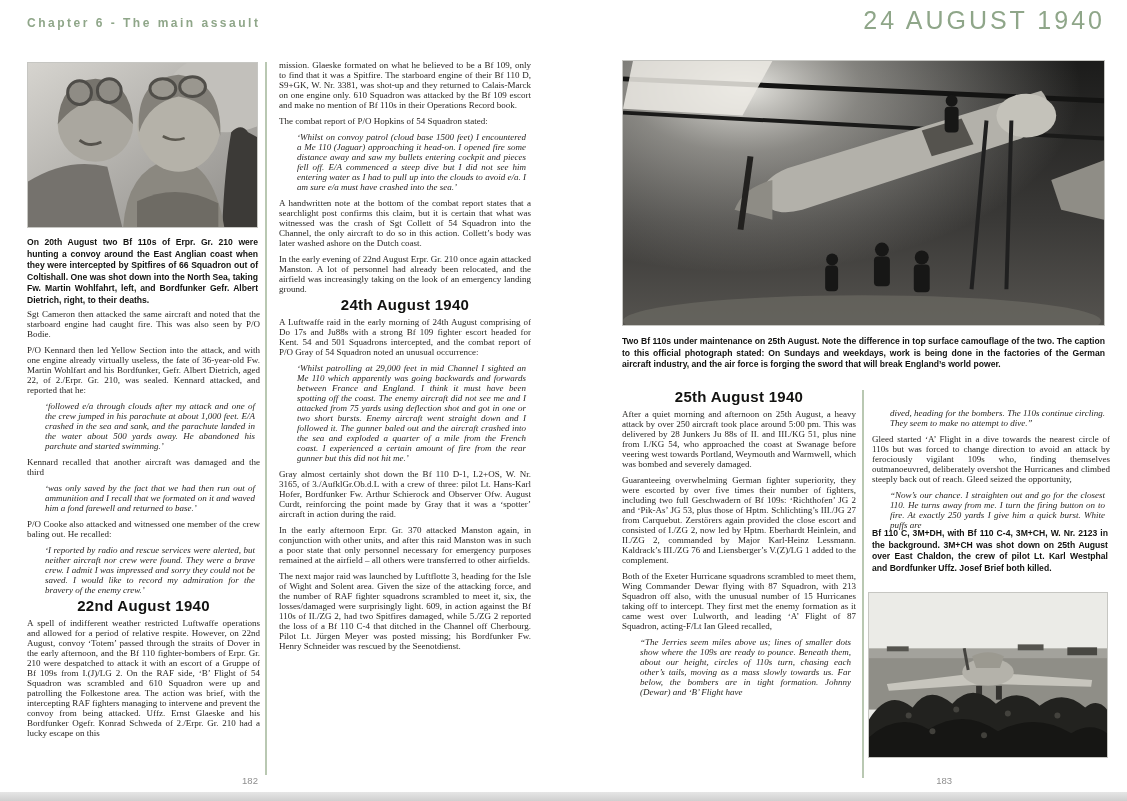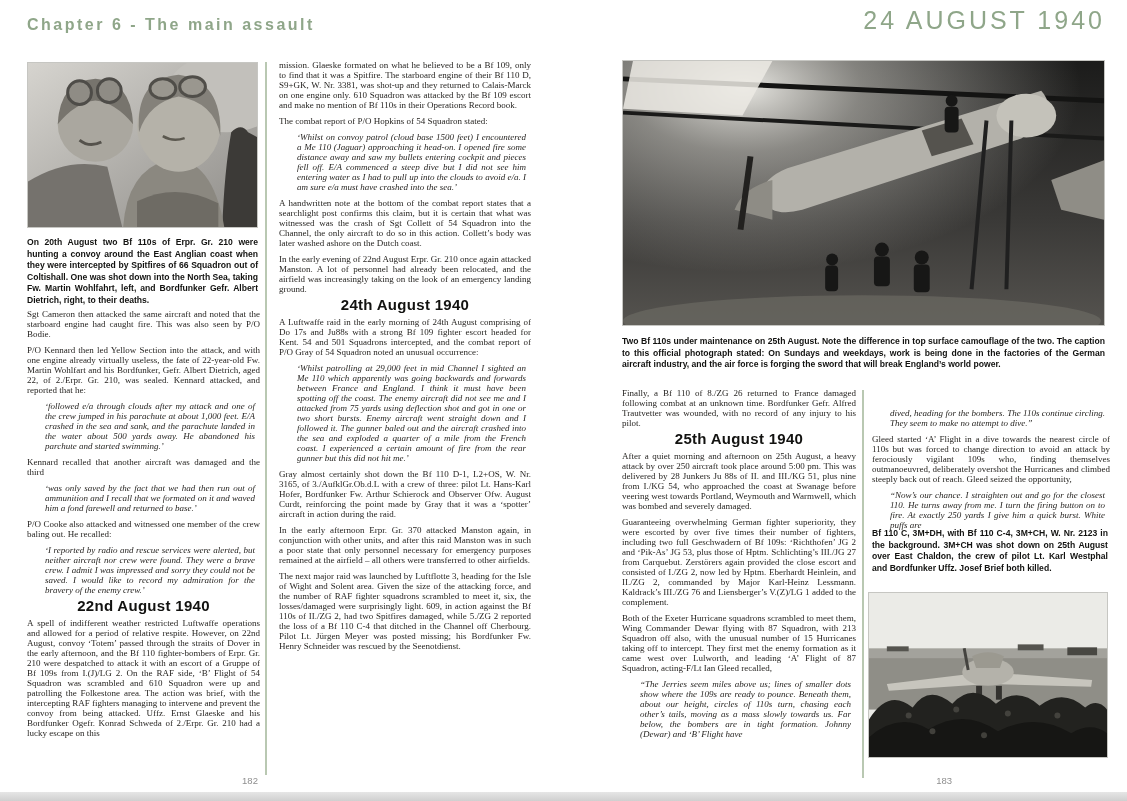--- a/index.html
+++ b/index.html
@@ -4,21 +4,21 @@
 <style>
   html,body{margin:0;padding:0;background:#e9e9e9;}
   .spread{
     position:relative;width:1127px;height:801px;background:#ffffff;
     overflow:hidden;font-family:"Liberation Serif",serif;color:#211f1c;
   }
   
   .chapter-title{
     position:absolute;left:27px;top:16px;
     font-family:"Liberation Sans",sans-serif;font-weight:bold;
-    font-size:16px;letter-spacing:2.5px;color:#8FA689;
+    font-size:12px;letter-spacing:2.5px;color:#8FA689;
   }
   .date-title{
     position:absolute;right:22px;top:6px;text-align:right;
     font-family:"Liberation Sans",sans-serif;font-weight:normal;
     font-size:25px;letter-spacing:3px;color:#8FA689;
   }
   
   .photo{position:absolute;overflow:hidden;background:#9a9a97;border:1px solid #c6c6c2;box-sizing:border-box;}
   .photo svg{display:block;width:100%;height:100%;}
   #photo-airmen{left:27px;top:62px;width:231px;height:166px;}
@@ -93,21 +93,21 @@
       <ellipse cx="136" cy="26" rx="13" ry="10" fill="#9a978f" stroke="#504e49" stroke-width="3"></ellipse>
       <ellipse cx="166" cy="24" rx="13" ry="10" fill="#9a978f" stroke="#504e49" stroke-width="3"></ellipse>
       <path d="M136 74 Q146 80 158 76" stroke="#5b584f" stroke-width="2.5" fill="none"></path>
       <path d="M110 140 Q150 120 192 142 L192 166 L110 166 Z" fill="#6e6b64"></path>
     </svg>
   </figure>
   <div class="caption" id="caption-airmen">On 20th August two Bf 110s of Erpr. Gr. 210 were hunting a convoy around the East Anglian coast when they were intercepted by Spitfires of 66 Squadron out of Coltishall. One was shot down into the North Sea, taking Fw. Martin Wohlfahrt, left, and Bordfunker Gefr. Albert Dietrich, right, to their deaths.</div>
 
   <div class="text-column" id="lp-col1">
       <div class="para">Sgt Cameron then attacked the same aircraft and noted that the starboard engine had caught fire. This was also seen by P/O Bodie.</div>
-      <div class="para">P/O Kennard then led Yellow Section into the attack, and with one engine already virtually useless, the fate of 22-year-old Fw. Martin Wohlfart and his Bordfunker, Gefr. Albert Dietrich, aged 22, of 2./Erpr. Gr. 210, was sealed. Kennard attacked, and reported that he:</div>
+      <div class="para">P/O Kennard then led Yellow Section into the attack, and with one engine already virtually useless, the fate of 36-year-old Fw. Martin Wohlfart and his Bordfunker, Gefr. Albert Dietrich, aged 22, of 2./Erpr. Gr. 210, was sealed. Kennard attacked, and reported that he:</div>
       <div class="quote">‘followed e/a through clouds after my attack and one of the crew jumped in his parachute at about 1,000 feet.  E/A crashed in the sea and sank, and the parachute landed in the water about 500 yards away. He abandoned his parchute and started swimming.’</div>
       <div class="para">Kennard recalled that another aircraft was damaged and the third</div>
       <div class="quote">‘was only saved by the fact that we had then run out of ammunition and I recall that we formated on it and waved him a fond farewell and returned to base.’</div>
       <div class="para">P/O Cooke also attacked and witnessed one member of the crew baling out.  He recalled:</div>
       <div class="quote">‘I reported by radio and rescue services were alerted, but neither aircraft nor crew were found.  They were a brave crew.  I admit I was impressed and sorry they could not be saved.  I would like to record my admiration for the bravery of the enemy crew.’</div>
       <div class="heading">22nd August 1940</div>
       <div class="para">A spell of indifferent weather restricted Luftwaffe operations and allowed for a period of relative respite. However, on 22nd August, convoy ‘Totem’ passed through the straits of Dover in the early afternoon, and the Bf 110 fighter-bombers of Erpr. Gr. 210 were despatched to attack it with an escort of a Gruppe of Bf 109s from I.(J)/LG 2. On the RAF side, ‘B’ Flight of 54 Squadron was scrambled and 610 Squadron were up and patrolling the Folkestone area. The action was brief, with the intercepting RAF fighters managing to intervene and prevent the convoy from being attacked. Uffz. Ernst Glaeske and his Bordfunker Ogefr. Konrad Schweda of 2./Erpr. Gr. 210 had a lucky escape on this</div>
     </div>
   <div class="vrule" id="lp-rule"></div>
   <div class="text-column" id="lp-col2">
@@ -160,21 +160,20 @@
           <rect x="203" y="206" width="13" height="26" rx="4"></rect>
       </g>
       <ellipse cx="240" cy="262" rx="240" ry="26" fill="#6b6963" opacity="0.7"></ellipse>
       <path d="M365 60 L350 230" stroke="#202020" stroke-width="4"></path>
       <path d="M390 60 L385 230" stroke="#202020" stroke-width="4"></path>
     </svg>
   </figure>
   <div class="caption" id="caption-hangar">Two Bf 110s under maintenance on 25th August. Note the difference in top surface camouflage of the two. The caption to this official photograph stated: On Sundays and weekdays, work is being done in the factories of the German aircraft industry, and the air force is forging the sword that will break England’s world power.</div>
 
   <div class="text-column" id="rp-col1">
-      <div class="para">Finally, a Bf 110 of 8./ZG 26 returned to France damaged following combat at an unknown time. Bordfunker Gefr. Alfred Trautvetter was wounded, with no record of any injury to his pilot.</div>
       <div class="heading">25th August 1940</div>
       <div class="para">After a quiet morning and afternoon on 25th August, a heavy attack by over 250 aircraft took place around 5:00 pm. This was delivered by 28 Junkers Ju 88s of II. and III./KG 51, plus nine from I./KG 54, who approached the coast at Swanage before veering west towards Portland, Weymouth and Warmwell, which was bombed and severely damaged.</div>
       <div class="para">Guaranteeing overwhelming German fighter superiority, they were escorted by over five times their number of fighters, including two full Geschwadern of Bf 109s: ‘Richthofen’ JG 2 and ‘Pik-As’ JG 53, plus those of Hptm. Schlichting’s III./JG 27 from Carquebut. Zerstörers again provided the close escort and consisted of I./ZG 2, now led by Hptm. Eberhardt Heinlein, and II./ZG 2, commanded by Major Karl-Heinz Lessmann. Kaldrack’s III./ZG 76 and Liensberger’s V.(Z)/LG 1 added to the complement.</div>
       <div class="para">Both of the Exeter Hurricane squadrons scrambled to meet them, Wing Commander Dewar flying with 87 Squadron, with 213 Squadron off also, with the unusual number of 15 Hurricanes taking off to intercept. They first met the enemy formation as it came west over Lulworth, and leading ‘A’ Flight of 87 Squadron, acting-F/Lt Ian Gleed recalled,</div>
       <div class="quote">“The Jerries seem miles above us; lines of smaller dots show where the 109s are ready to pounce. Beneath them, about our height, circles of 110s turn, chasing each other’s tails, moving as a mass slowly towards us.  Far below, the bombers are in tight formation. Johnny (Dewar) and ‘B’ Flight have</div>
     </div>
   <div class="vrule" id="rp-rule"></div>
   <div class="text-column" id="rp-col2">
       <div class="quote">dived, heading for the bombers. The 110s continue circling. They seem to make no attempt to dive.”</div>
       <div class="para">Gleed started ‘A’ Flight in a dive towards the nearest circle of 110s but was forced to change direction to avoid an attack by ferociously vigilant 109s who, finding themselves outmanoeuvred, deliberately overshot the Hurricanes and climbed steeply back out of reach. Gleed seized the opportunity,</div>

